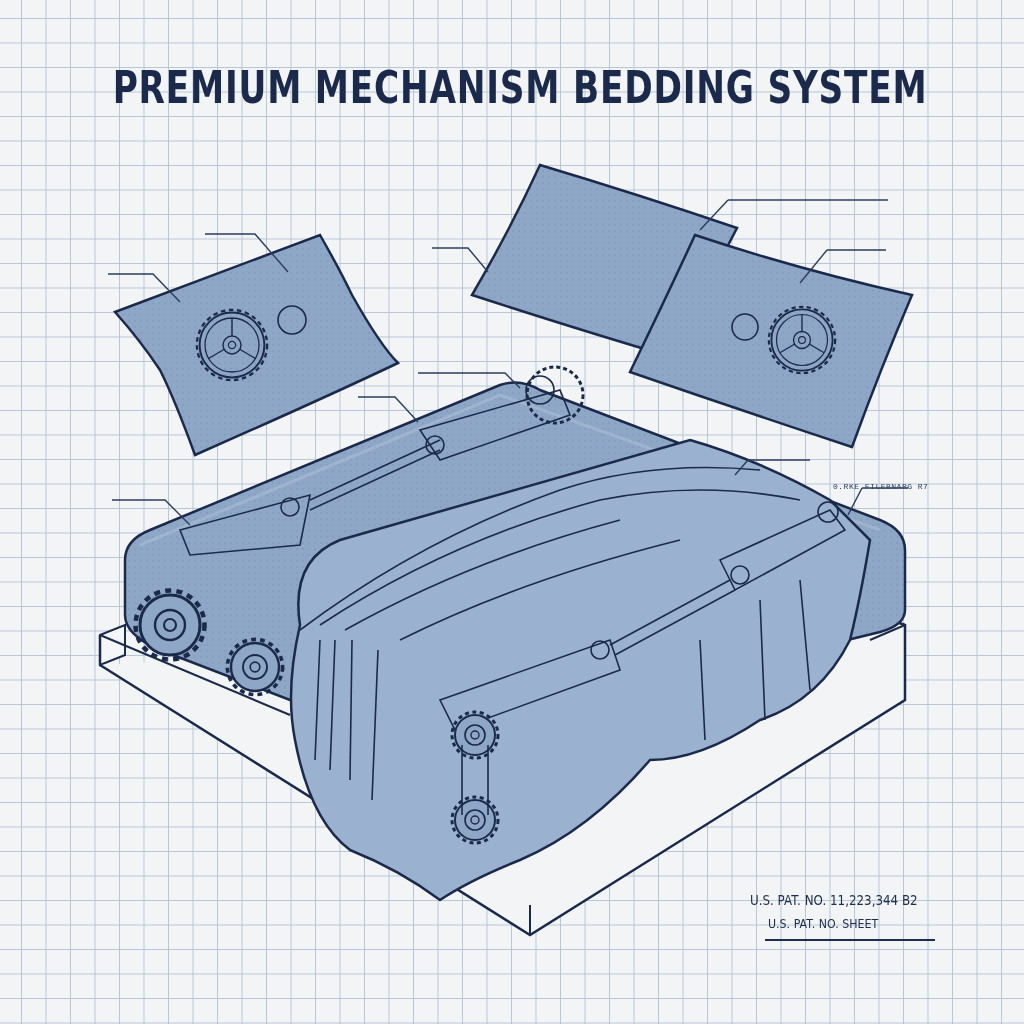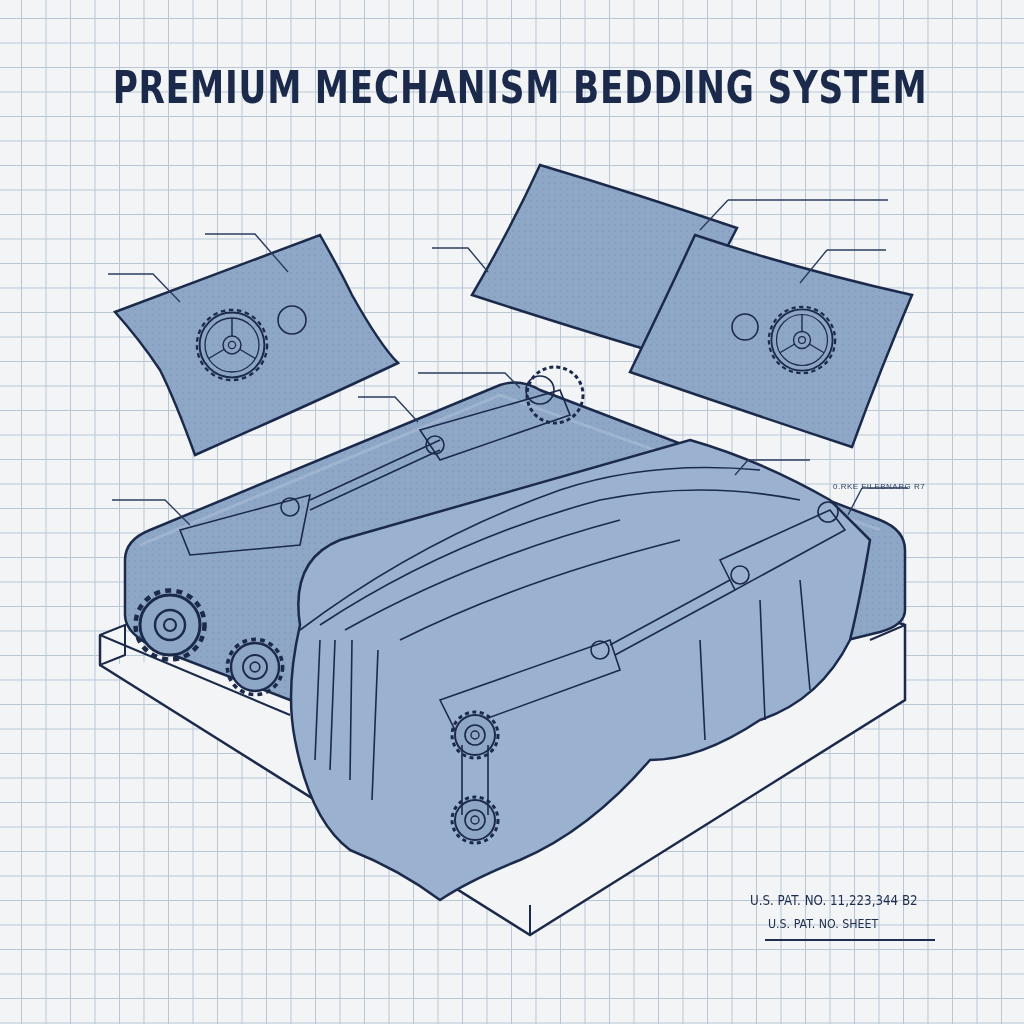--- a/index.html
+++ b/index.html
@@ -22,21 +22,21 @@
       font-size: 44px;
       letter-spacing: 1px;
       color: #1b2a4a;
       transform: scaleX(0.78);
       transform-origin: center;
       white-space: nowrap;
     }
     svg.art { position: absolute; left: 0; top: 0; }
     .callout-text {
       position: absolute;
-      font-family: Liberation Sans, sans-serif;
+      font-family: Liberation Mono, monospace;
       color: #2b3d5f;
       white-space: nowrap;
     }
     .note-small { left: 833px; top: 482px; font-size: 8px; letter-spacing: 0.5px; }
     .pat1 { left: 750px; top: 892px; font-size: 14px; font-family: "DejaVu Sans", sans-serif; transform: scaleX(0.85); transform-origin: left; color:#1e2d4d; }
     .pat2 { left: 768px; top: 916px; font-size: 13px; font-family: "DejaVu Sans", sans-serif; transform: scaleX(0.85); transform-origin: left; color:#1e2d4d; }
     .pat-rule { position: absolute; left: 765px; top: 939px; width: 170px; height: 1.5px; background: #1e2d4d; }
   </style>
 </head>
 <body>

